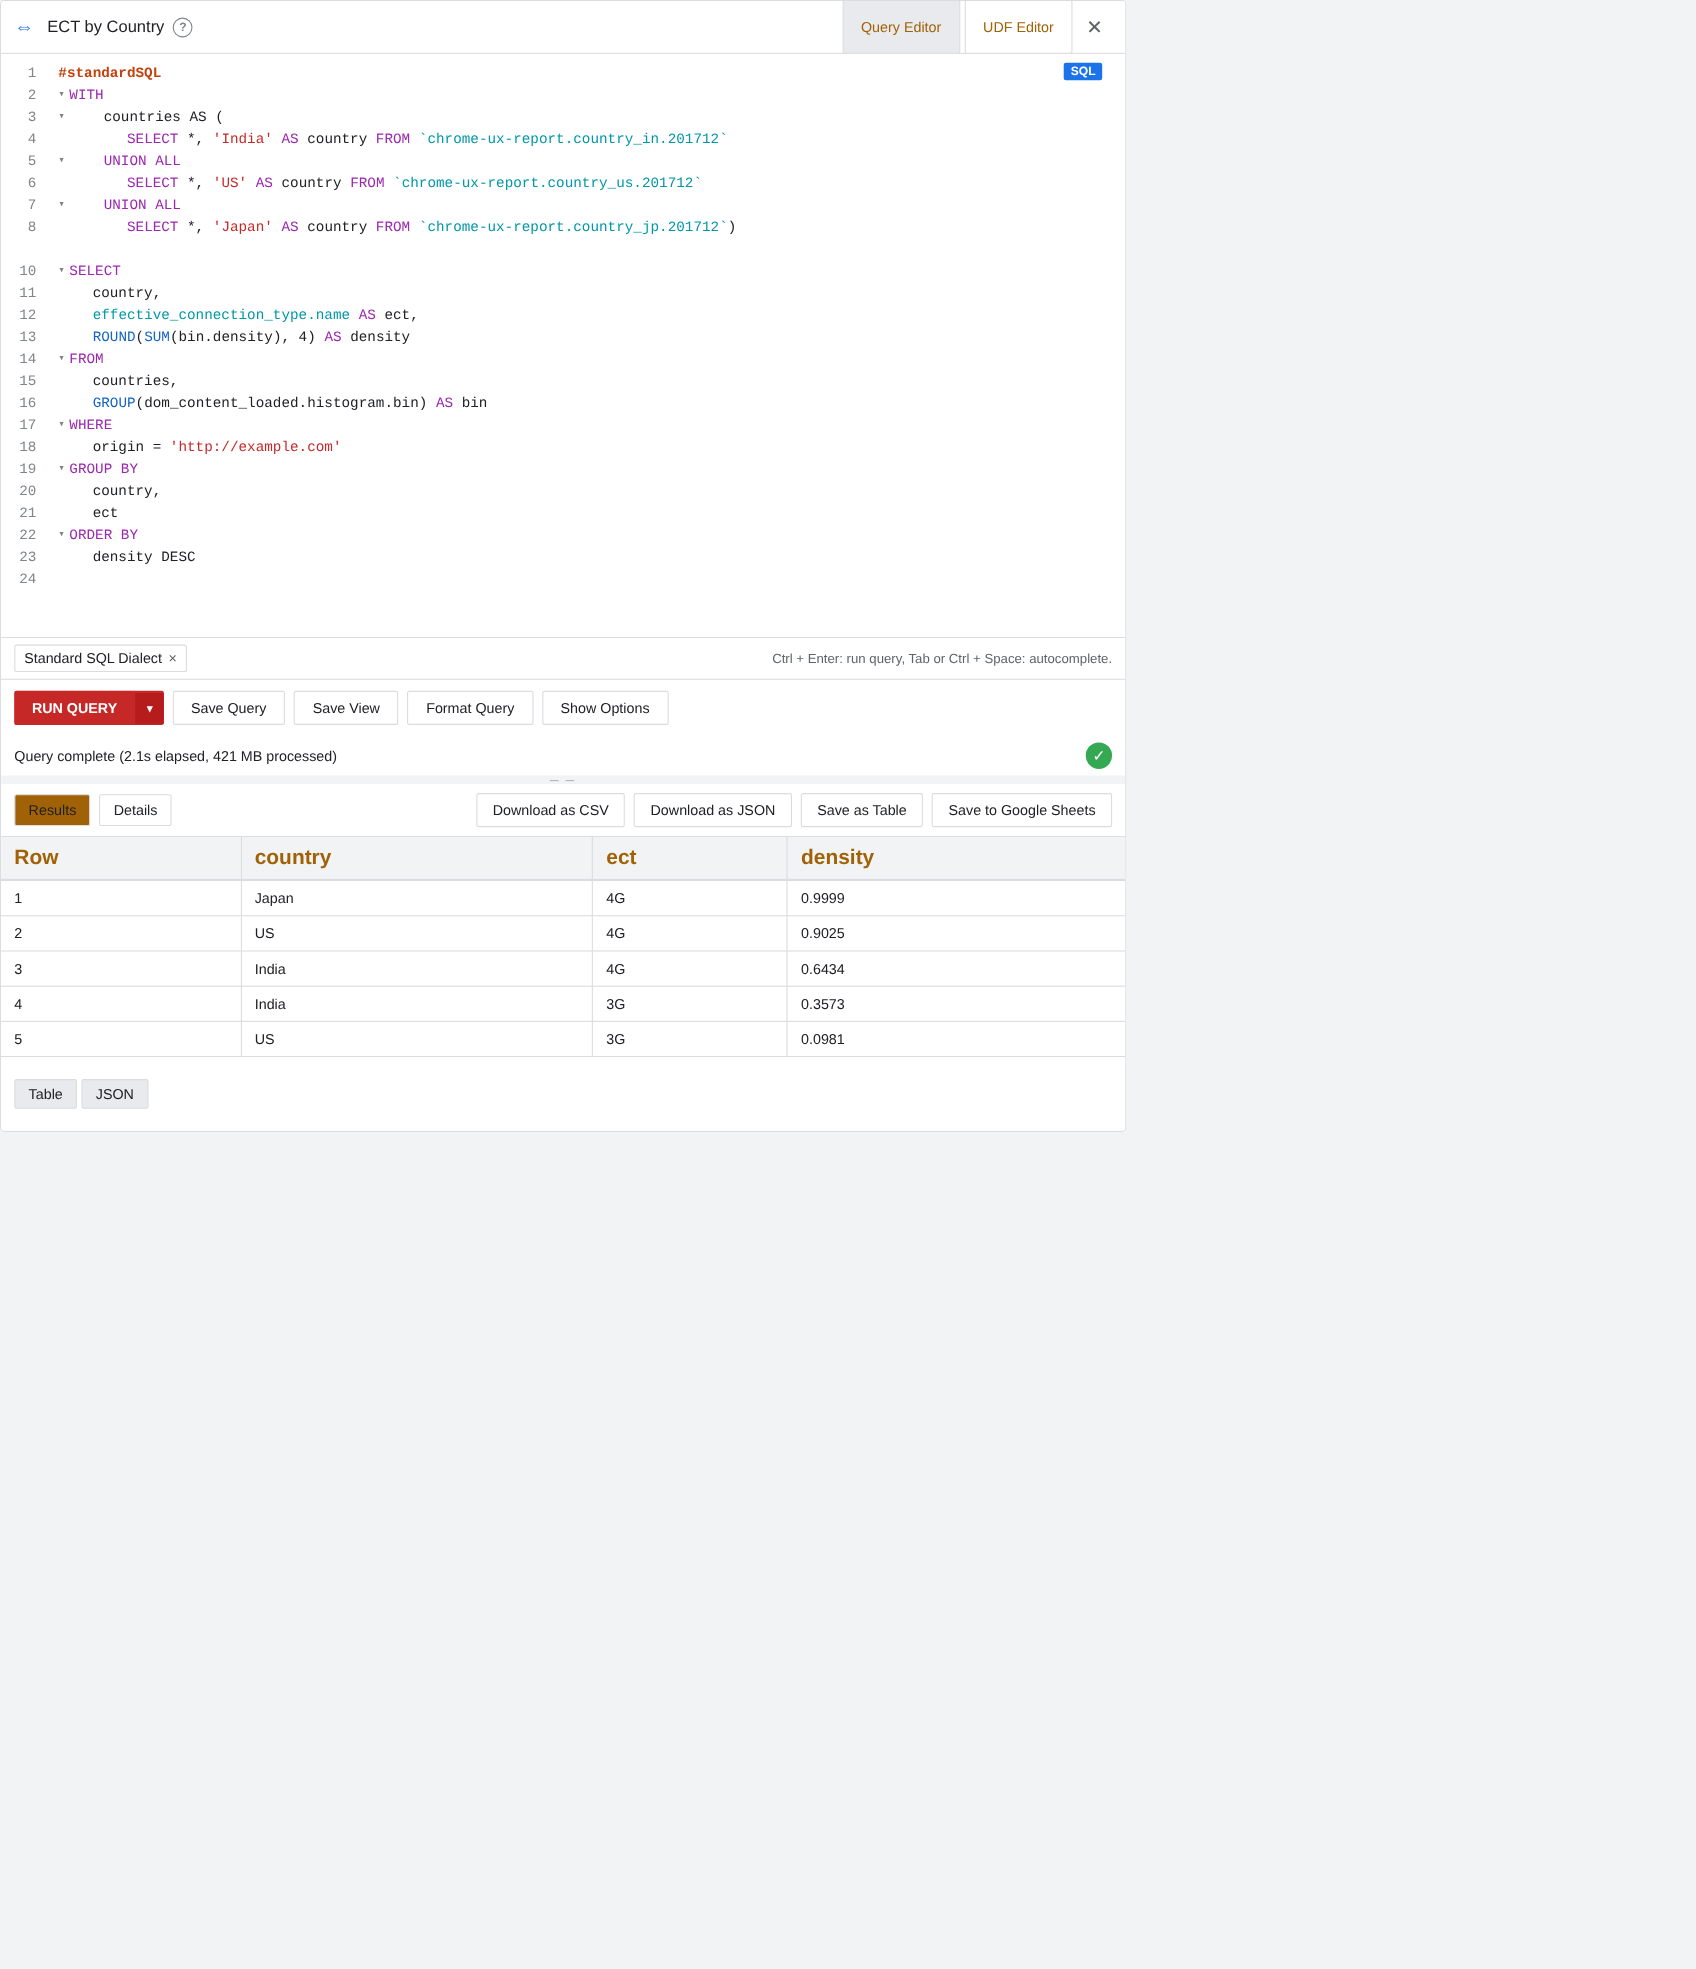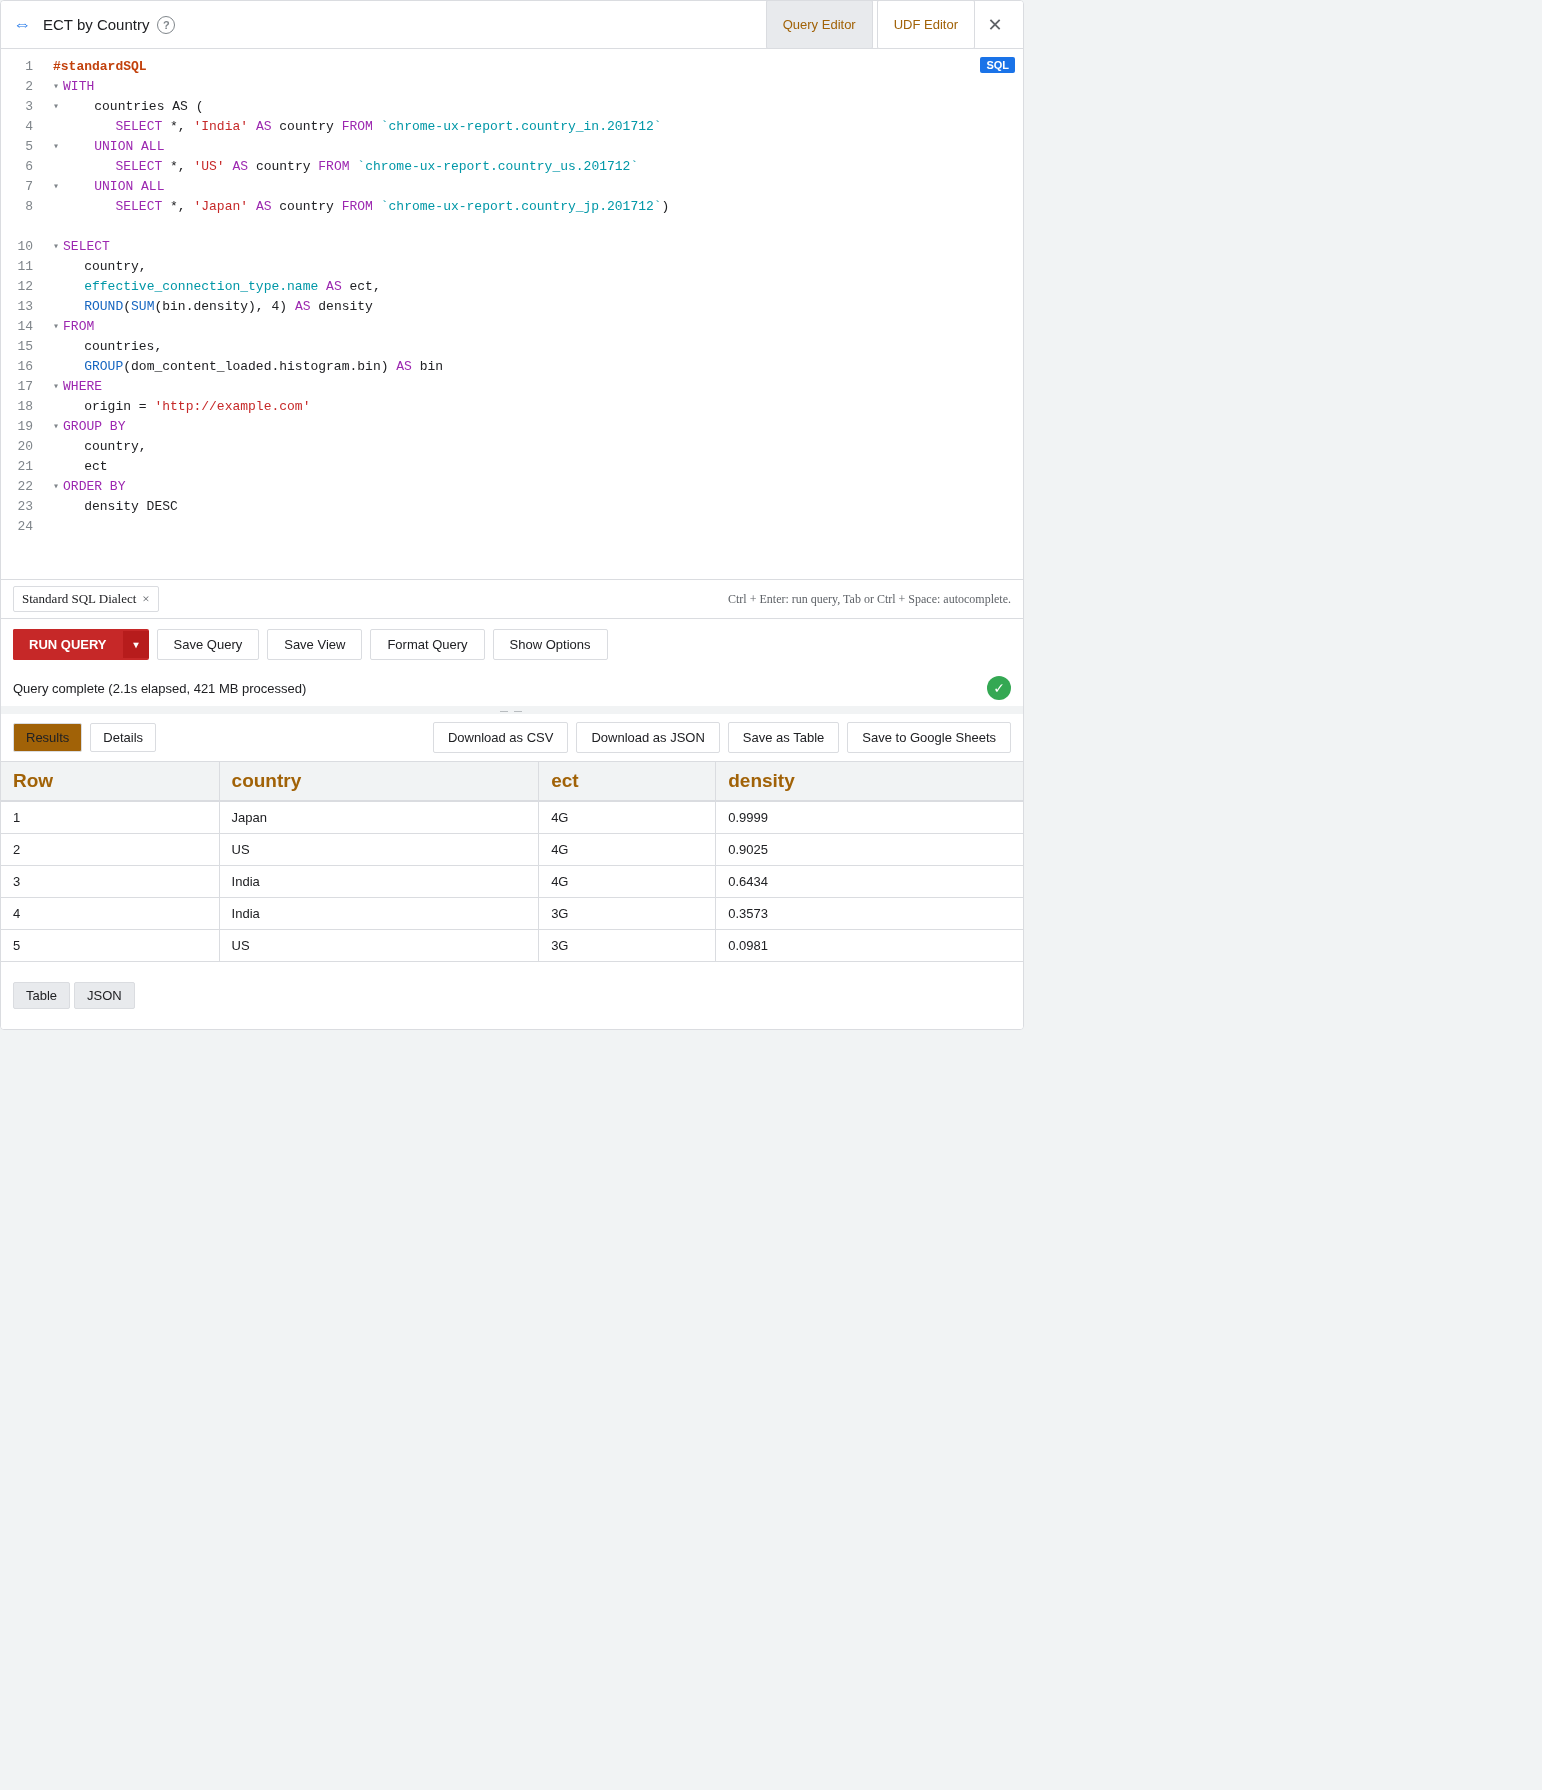--- a/index.html
+++ b/index.html
@@ -84,21 +84,21 @@
       margin-right: 4px;
     }
     
     .editor-container {
       background: #fff;
       position: relative;
     }
     .sql-badge {
       position: absolute;
       top: 8px;
-      right: 8px;
+      right: 21px;
       background: #1a73e8;
       color: #fff;
       font-size: 11px;
       font-weight: bold;
       padding: 2px 6px;
       border-radius: 2px;
       z-index: 10;
     }
     .code-editor {
       display: flex;
@@ -146,21 +146,20 @@
     .tbl { color: #0097a7; }
     .plain { color: #202124; }
     
     .editor-footer {
       padding: 6px 12px;
       display: flex;
       justify-content: space-between;
       align-items: center;
       border-top: 1px solid #dadce0;
       background: #fff;
-      font-family: Liberation Serif, serif;
     }
     .dialect-tag {
       display: flex;
       align-items: center;
       gap: 6px;
       border: 1px solid #dadce0;
       border-radius: 2px;
       padding: 4px 8px;
       font-size: 13px;
       color: #202124;

